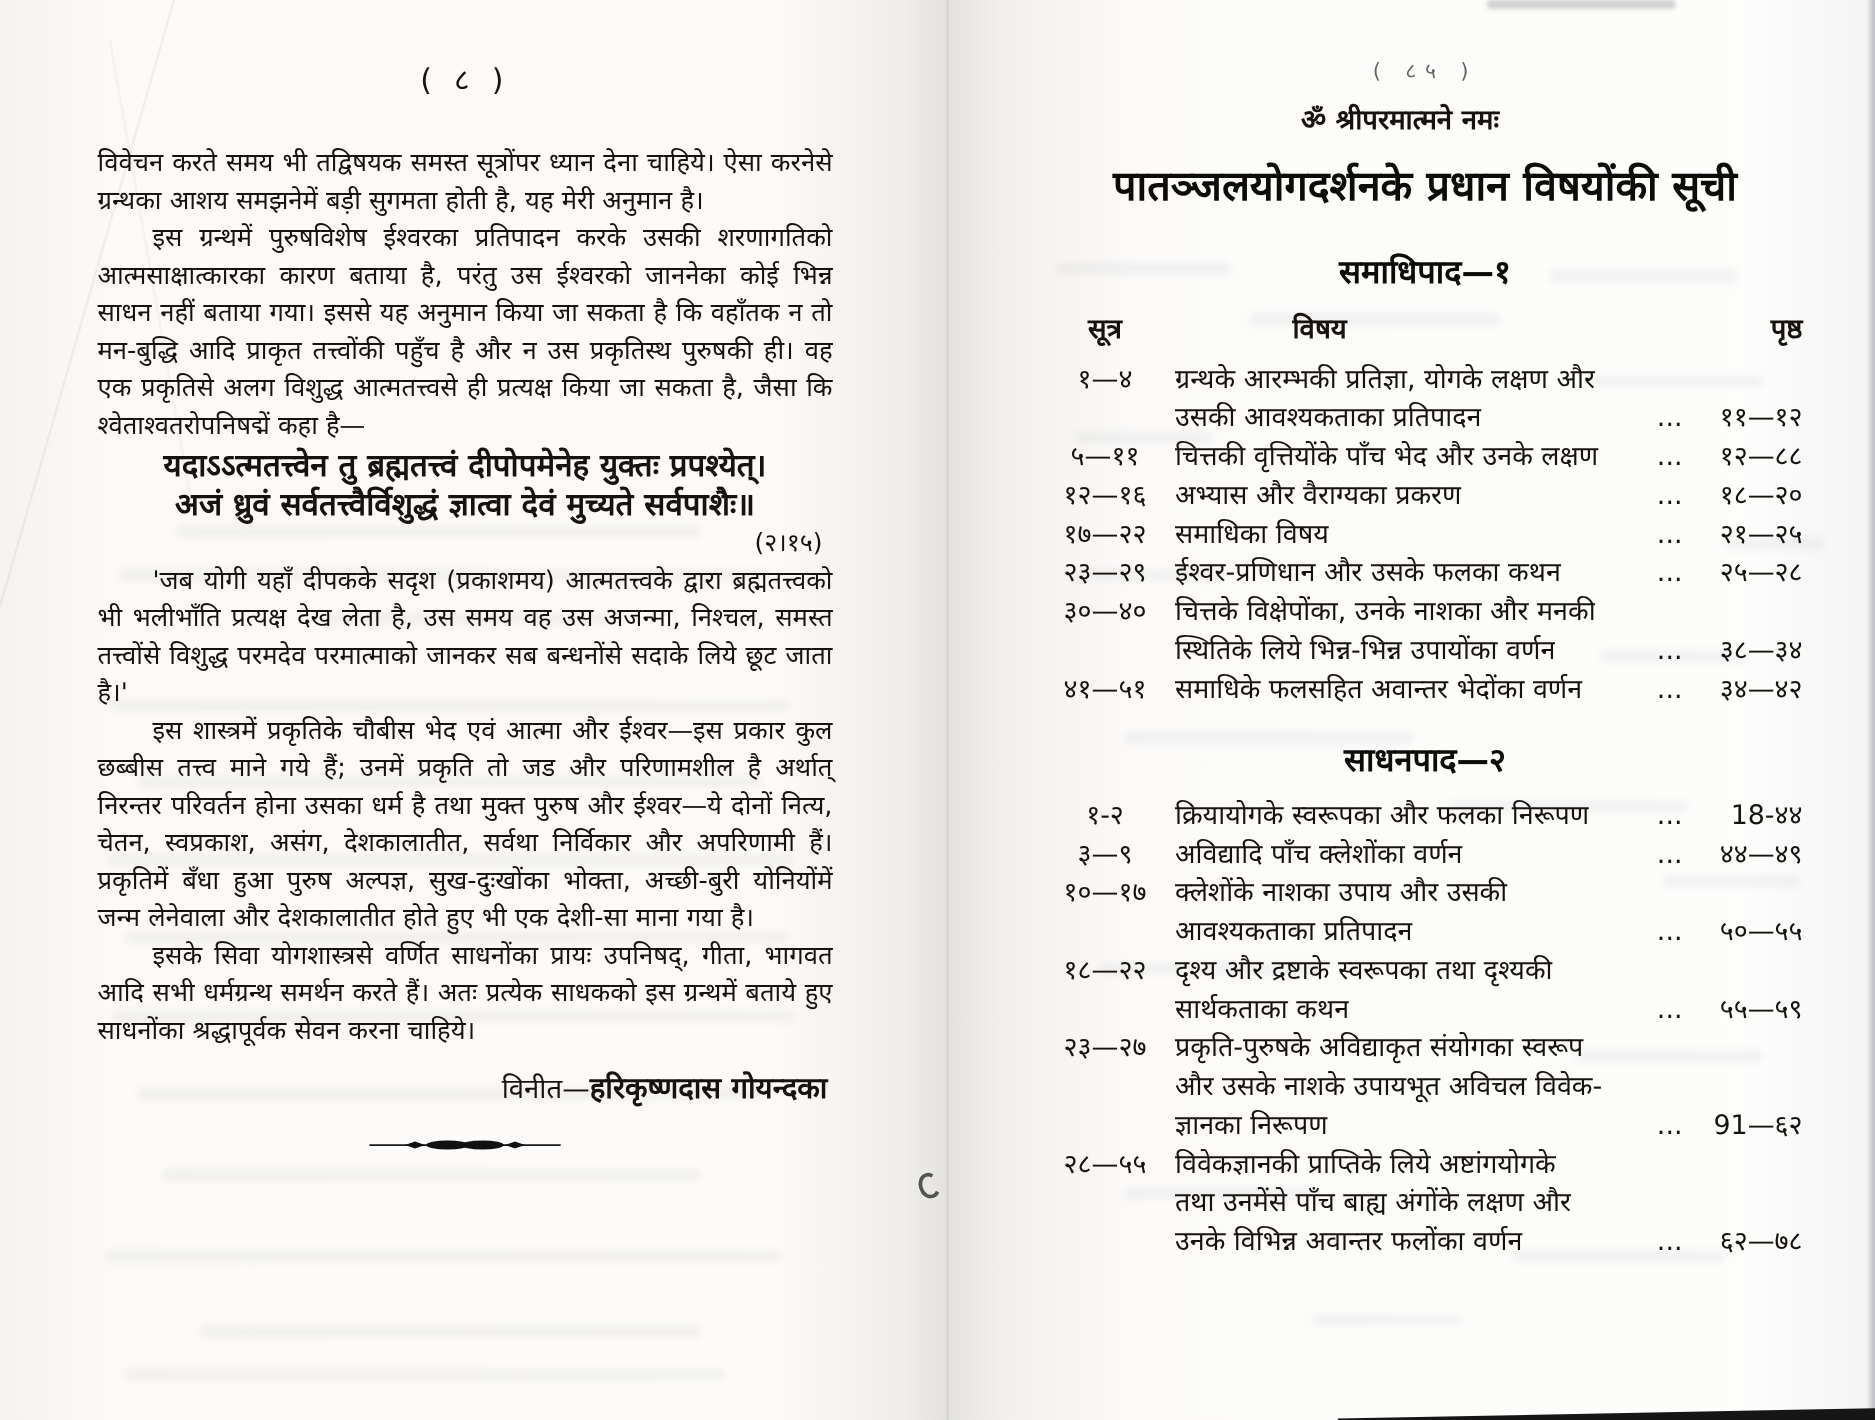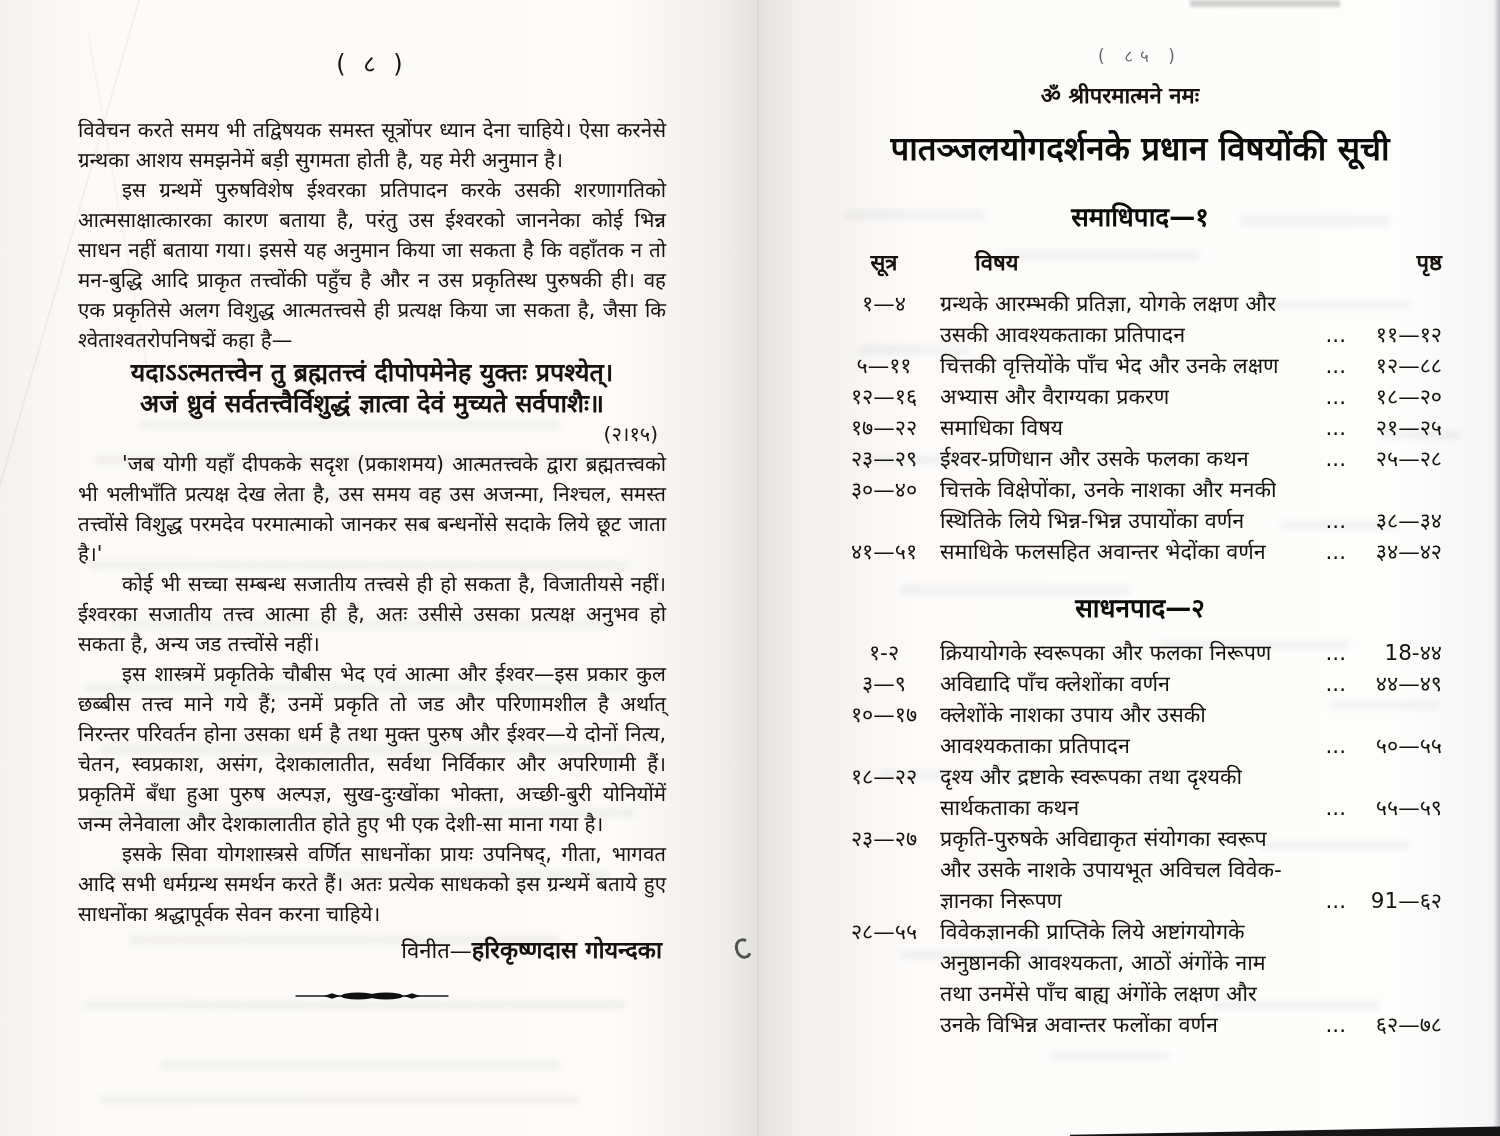--- a/index.html
+++ b/index.html
@@ -11,34 +11,34 @@
   .z1{z-index:1;} .z3{z-index:3;}
 
   
   .page-left{position:absolute;left:78px;top:46px;width:588px;z-index:2;}
   .pagenum{text-align:center;font-size:24px;letter-spacing:5px;margin:0 0 36px 0;}
   .body{margin:0;font-size:20.5px;line-height:30px;text-align:justify;text-indent:44px;}
   .body.first{text-indent:0;}
   .verse{font-weight:bold;text-align:center;font-size:25px;line-height:31px;margin:2px 0 0 0;}
   .verse div{white-space:nowrap;}
   .verse-ref{text-align:right;font-size:20px;line-height:30px;padding-right:8px;}
-  .signature{text-align:right;font-size:22px;margin-top:4px;padding-right:4px;}
+  .signature{text-align:right;font-size:22px;margin-top:14px;padding-right:4px;}
   .signature .name{font-weight:bold;font-size:23.5px;}
   .ornament{margin:22px auto 0;width:160px;text-align:center;}
 
   
   .page-right{position:absolute;left:838px;top:44px;width:604px;z-index:2;}
   .faint-num{text-align:center;font-size:17px;color:#000000;opacity:.6;
              letter-spacing:7px;margin:0 0 8px 0;}
   .invocation{text-align:center;font-size:22px;font-weight:600;margin:12px 40px 16px 0;}
   .title{text-align:center;font-size:33px;font-weight:bold;margin:12px 0 18px 0;color:#0c0b09;}
   .section-head{text-align:center;font-size:26px;font-weight:bold;margin:28px 0 12px 0;color:#0c0b09;}
   .col-heads{display:flex;align-items:baseline;font-weight:bold;font-size:22px;margin:4px 0 12px 0;}
   .col-heads .c-sutra{width:92px;text-align:center;flex:none;}
-  .col-heads .c-subj{margin-left:45px;}
+  .col-heads .c-subj{margin-left:104px;}
   .col-heads .c-fill{flex:1;}
   .col-heads .c-page{flex:none;text-align:right;}
   .toc-line{display:flex;align-items:baseline;font-size:21.5px;line-height:31px;white-space:nowrap;}
   .sutra{width:92px;text-align:center;flex:none;}
   .subj{margin-left:10px;overflow:hidden;}
   .fill{flex:1;min-width:8px;}
   .dots{margin:0 10px;flex:none;}
   .pages{flex:none;min-width:86px;text-align:right;}
 
   
@@ -103,21 +103,20 @@
     <p class="body first">विवेचन करते समय भी तद्विषयक समस्त सूत्रोंपर ध्यान देना चाहिये। ऐसा करनेसे ग्रन्थका आशय समझनेमें बड़ी सुगमता होती है, यह मेरी अनुमान है।</p>
     <p class="body">इस ग्रन्थमें पुरुषविशेष ईश्वरका प्रतिपादन करके उसकी शरणागतिको आत्मसाक्षात्कारका कारण बताया है, परंतु उस ईश्वरको जाननेका कोई भिन्न साधन नहीं बताया गया। इससे यह अनुमान किया जा सकता है कि वहाँतक न तो मन-बुद्धि आदि प्राकृत तत्त्वोंकी पहुँच है और न उस प्रकृतिस्थ पुरुषकी ही। वह एक प्रकृतिसे अलग विशुद्ध आत्मतत्त्वसे ही प्रत्यक्ष किया जा सकता है, जैसा कि श्वेताश्वतरोपनिषद्में कहा है—</p>
 
     <div class="verse">
       <div>यदाऽऽत्मतत्त्वेन तु ब्रह्मतत्त्वं दीपोपमेनेह युक्तः प्रपश्येत्।</div>
       <div>अजं ध्रुवं सर्वतत्त्वैर्विशुद्धं ज्ञात्वा देवं मुच्यते सर्वपाशैः॥</div>
     </div>
     <div class="verse-ref">(२।१५)</div>
 
     <p class="body">'जब योगी यहाँ दीपकके सदृश (प्रकाशमय) आत्मतत्त्वके द्वारा ब्रह्मतत्त्वको भी भलीभाँति प्रत्यक्ष देख लेता है, उस समय वह उस अजन्मा, निश्चल, समस्त तत्त्वोंसे विशुद्ध परमदेव परमात्माको जानकर सब बन्धनोंसे सदाके लिये छूट जाता है।'</p>
-    <p class="body">कोई भी सच्चा सम्बन्ध सजातीय तत्त्वसे ही हो सकता है, विजातीयसे नहीं। ईश्वरका सजातीय तत्त्व आत्मा ही है, अतः उसीसे उसका प्रत्यक्ष अनुभव हो सकता है, अन्य जड तत्त्वोंसे नहीं।</p>
     <p class="body">इस शास्त्रमें प्रकृतिके चौबीस भेद एवं आत्मा और ईश्वर—इस प्रकार कुल छब्बीस तत्त्व माने गये हैं; उनमें प्रकृति तो जड और परिणामशील है अर्थात् निरन्तर परिवर्तन होना उसका धर्म है तथा मुक्त पुरुष और ईश्वर—ये दोनों नित्य, चेतन, स्वप्रकाश, असंग, देशकालातीत, सर्वथा निर्विकार और अपरिणामी हैं। प्रकृतिमें बँधा हुआ पुरुष अल्पज्ञ, सुख-दुःखोंका भोक्ता, अच्छी-बुरी योनियोंमें जन्म लेनेवाला और देशकालातीत होते हुए भी एक देशी-सा माना गया है।</p>
     <p class="body">इसके सिवा योगशास्त्रसे वर्णित साधनोंका प्रायः उपनिषद्, गीता, भागवत आदि सभी धर्मग्रन्थ समर्थन करते हैं। अतः प्रत्येक साधकको इस ग्रन्थमें बताये हुए साधनोंका श्रद्धापूर्वक सेवन करना चाहिये।</p>
 
     <div class="signature">
       <span>विनीत—</span><span class="name">हरिकृष्णदास गोयन्दका</span>
     </div>
 
     <div class="ornament">
       <svg width="160" height="12" viewBox="0 0 160 12">
         <line x1="4" y1="6" x2="156" y2="6" stroke="#1a1a1a" stroke-width="1.4" stroke-linecap="round"></line>
@@ -263,25 +262,20 @@
           <span class="dots">...</span>
           <span class="pages">91—६२</span>
         </div>
         <div class="toc-line">
           <span class="sutra">२८—५५</span>
           <span class="subj">विवेकज्ञानकी प्राप्तिके लिये अष्टांगयोगके</span>
           <span class="fill"></span>
         </div>
         <div class="toc-line">
           <span class="sutra"></span>
-          <span class="subj">अनुष्ठानकी आवश्यकता, आठों अंगोंके नाम</span>
-          <span class="fill"></span>
-        </div>
-        <div class="toc-line">
-          <span class="sutra"></span>
           <span class="subj">तथा उनमेंसे पाँच बाह्य अंगोंके लक्षण और</span>
           <span class="fill"></span>
         </div>
         <div class="toc-line">
           <span class="sutra"></span>
           <span class="subj">उनके विभिन्न अवान्तर फलोंका वर्णन</span>
           <span class="fill"></span>
           <span class="dots">...</span>
           <span class="pages">६२—७८</span>
         </div>

